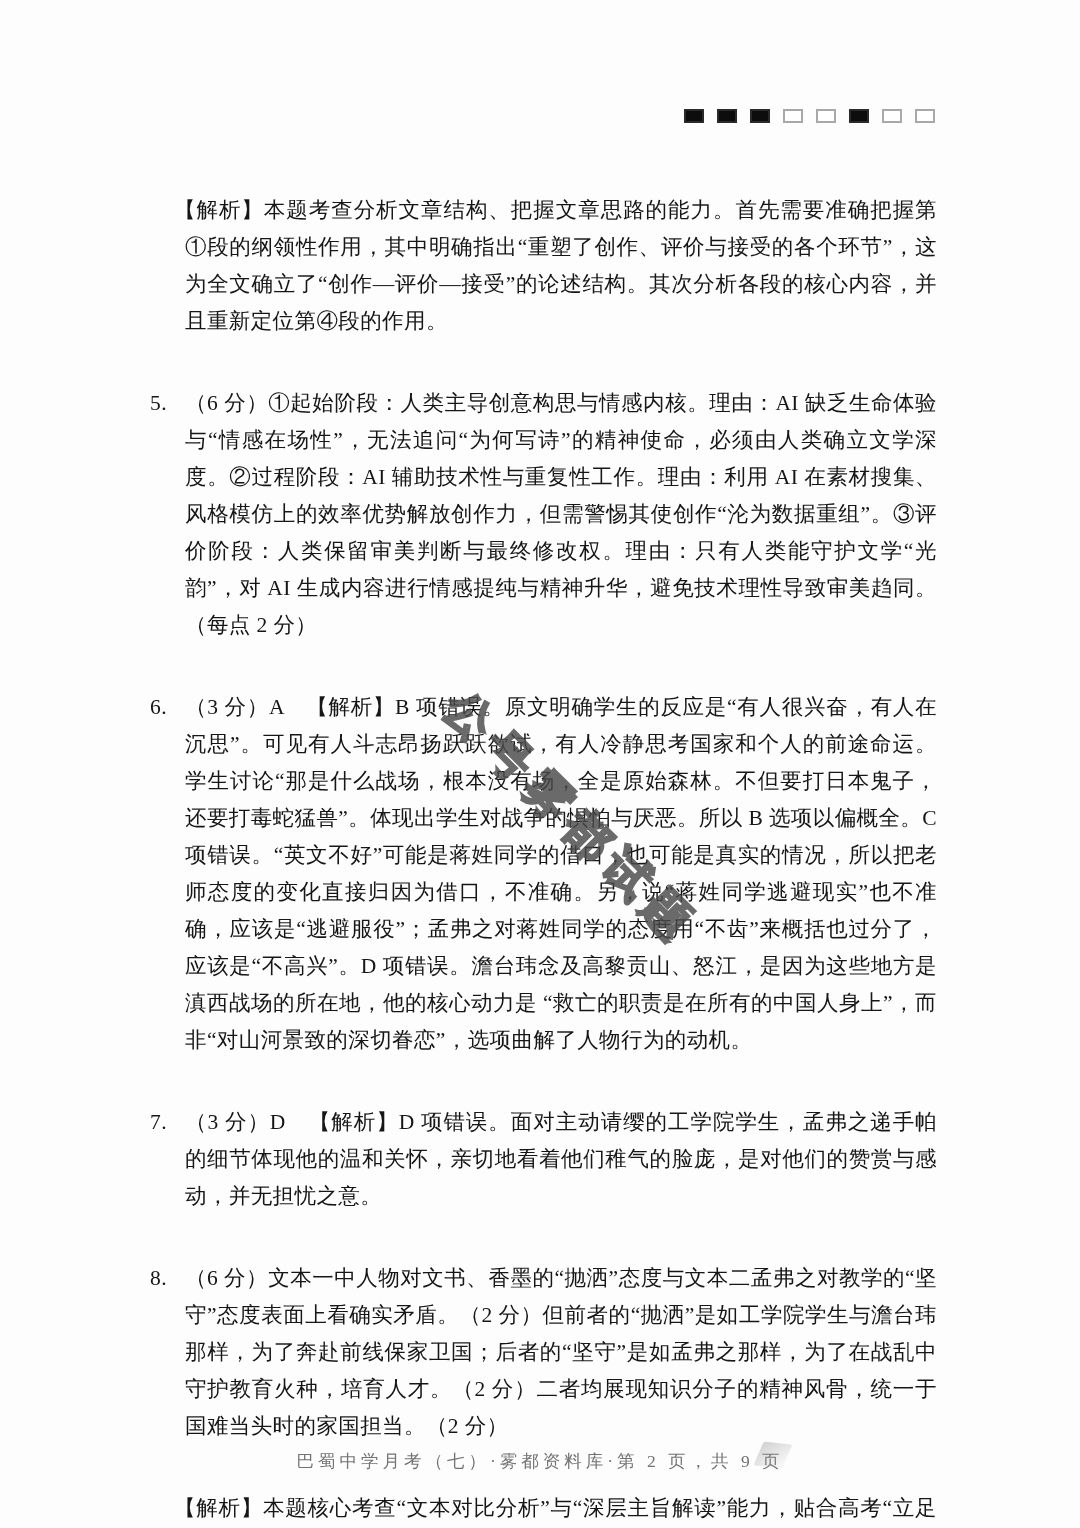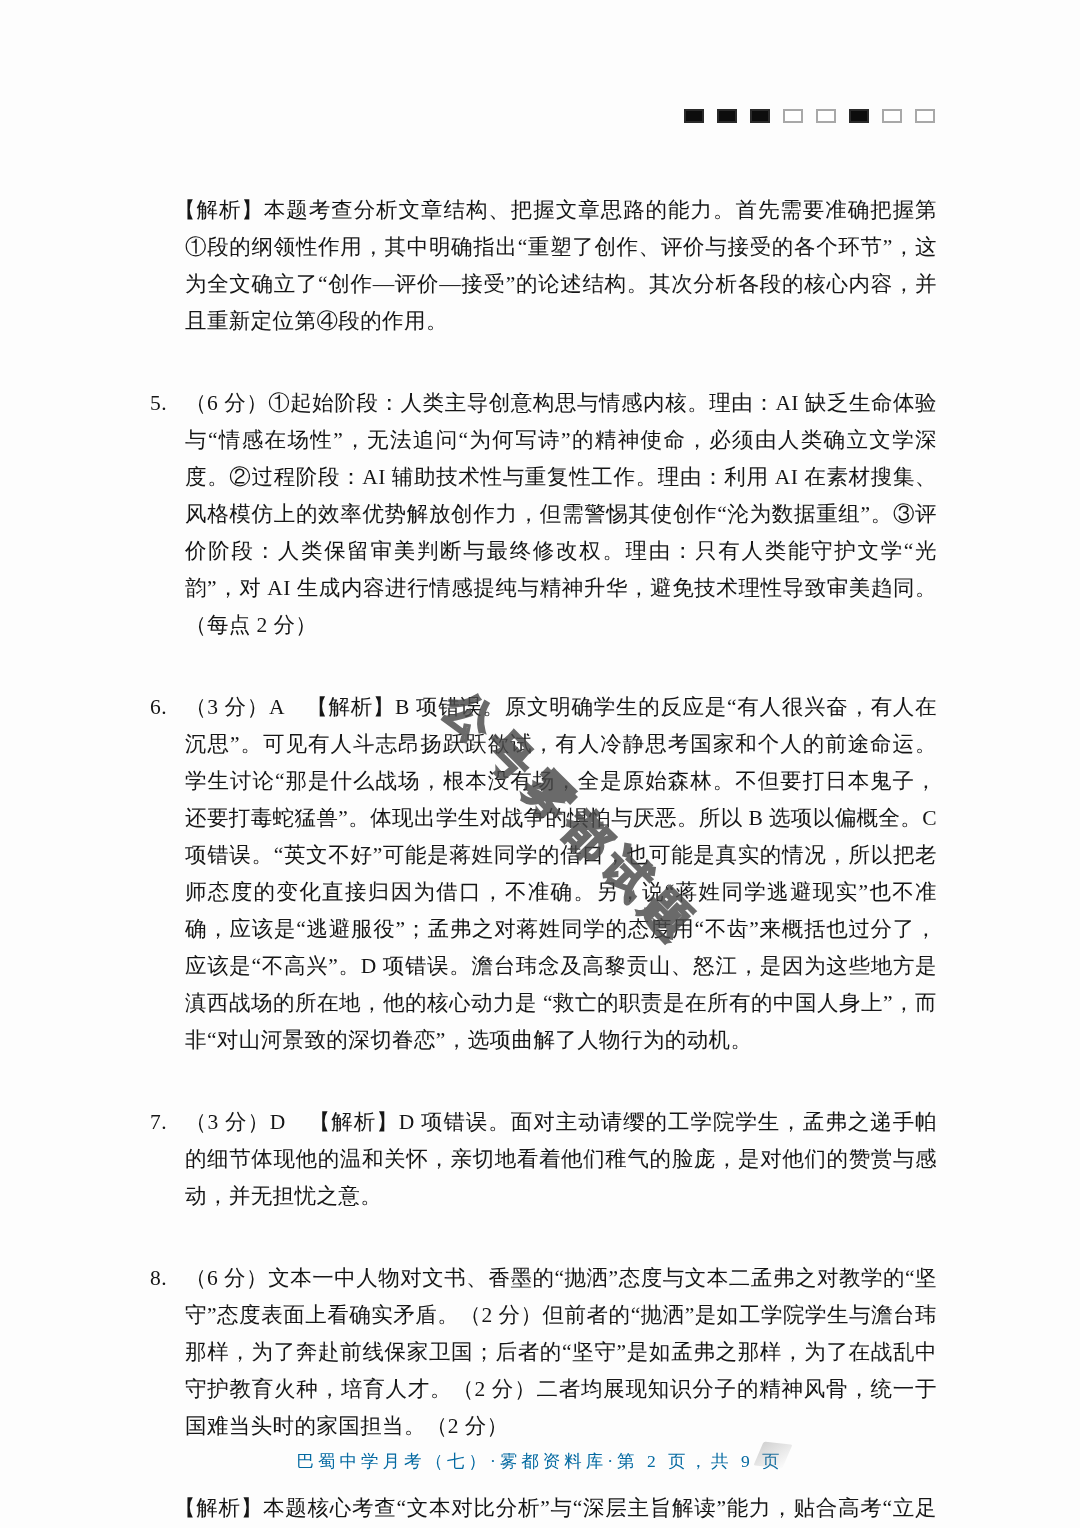--- a/index.html
+++ b/index.html
@@ -29,21 +29,21 @@
     transform:rotate(45deg);transform-origin:0 50%;
     font-size:47px;font-weight:700;letter-spacing:9px;
     color:rgba(255,255,255,0.12);
     -webkit-text-stroke:2.2px #4a4a4a;
     opacity:0.82;pointer-events:none;
   }
 
   
   .footer{
     position:absolute;left:0;right:0;top:1449px;text-align:center;
-    font-size:17.5px;letter-spacing:4px;color:#0369a1;z-index:2;
+    font-size:17.5px;letter-spacing:4px;color:#737373;z-index:2;
   }
   .scan-artifact{
     position:absolute;left:758px;top:1443px;width:30px;height:24px;z-index:3;
     background:linear-gradient(135deg,rgba(130,130,130,.65),rgba(230,230,230,.1));
     transform:skew(-18deg) rotate(6deg);border-radius:2px;opacity:.55;
   }
 </style>
 </head>
 <body>
 

